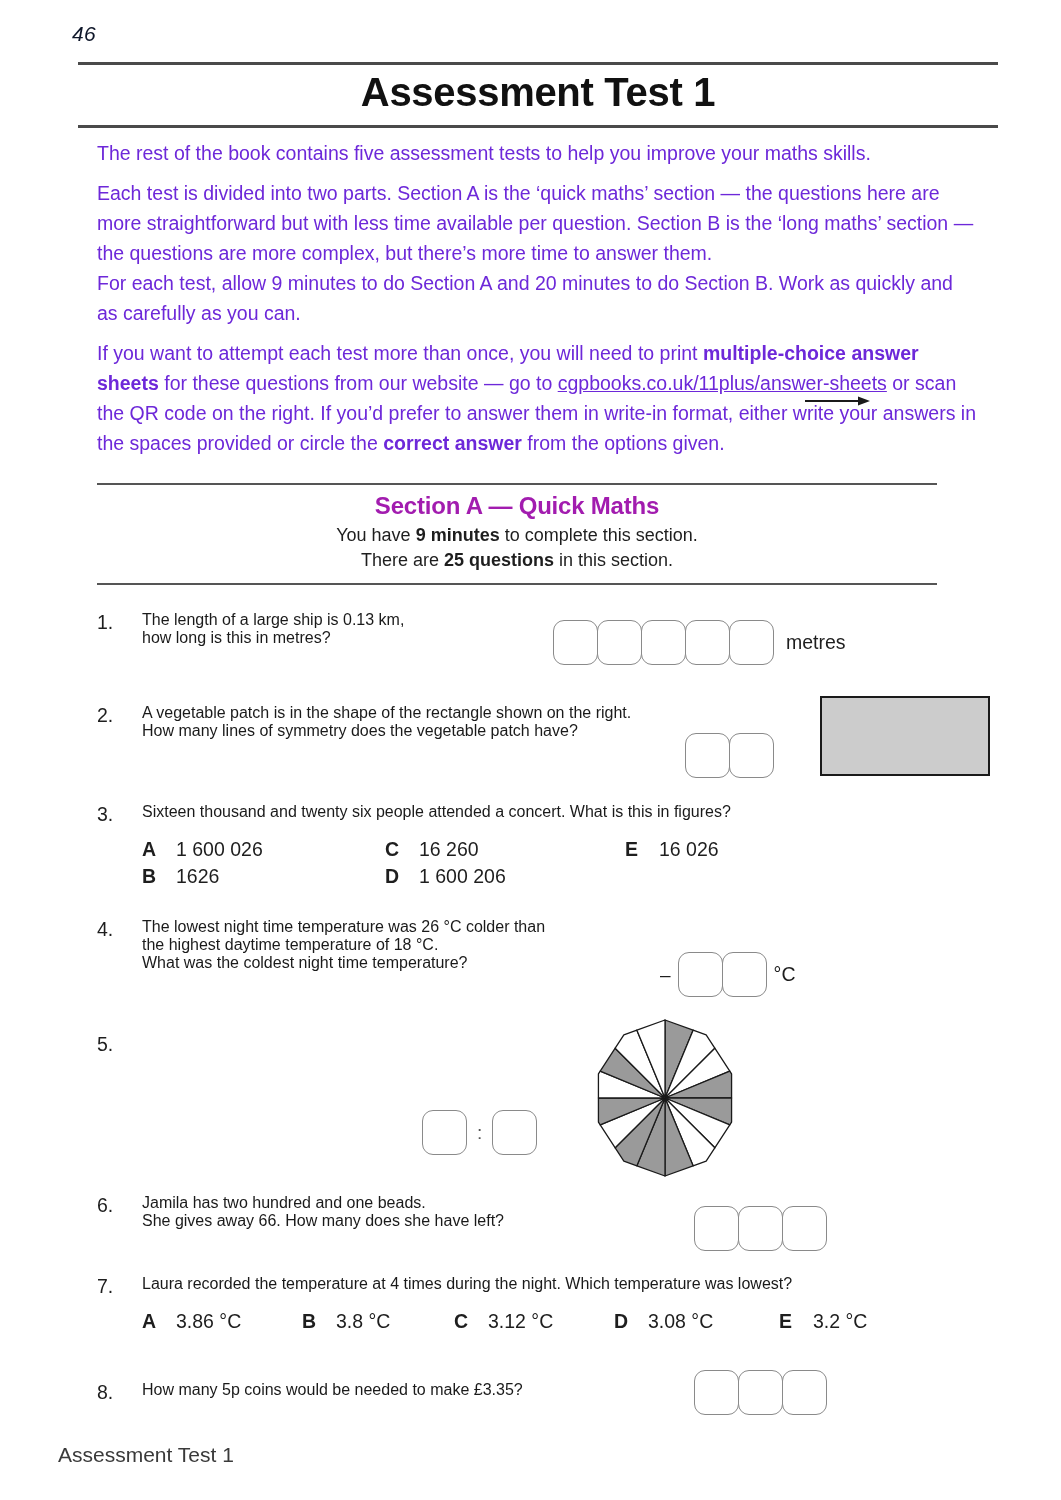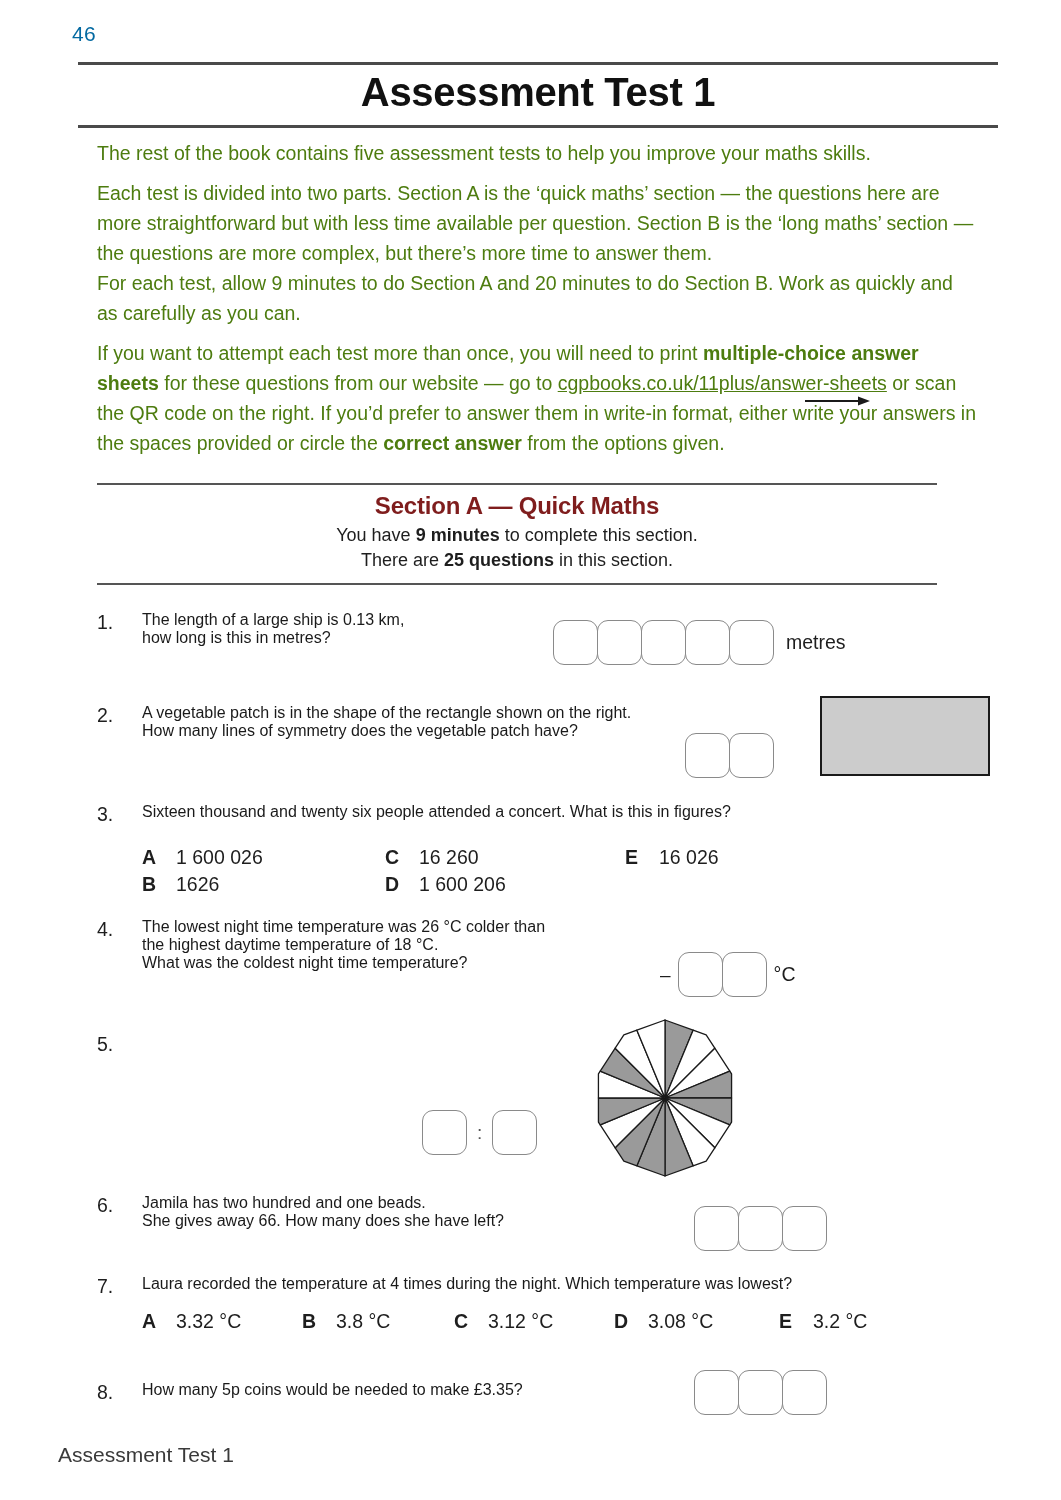--- a/index.html
+++ b/index.html
@@ -18,22 +18,23 @@
     background: #ffffff;
     overflow: hidden;
   }
 
   
   .page-number {
     position: absolute;
     left: 72px;
     top: 22px;
     font-size: 21px;
-    color: #0369a1;
+    color: #0f172a;
     letter-spacing: .2px;
+    font-style: italic;
   }
   .rule {
     position: absolute;
     left: 78px;
     width: 920px;
     background: #4a4a4a;
   }
   .rule-top    { top: 62px;  height: 3px; }
   .rule-under  { top: 125px; height: 3px; }
 
@@ -49,21 +50,21 @@
     letter-spacing: -0.3px;
   }
 
   
   .intro {
     position: absolute;
     left: 97px;
     width: 880px;
     font-size: 19.5px;
     line-height: 30px;
-    color: #4d7c0f;
+    color: #6d28d9;
   }
   .intro p { margin: 0 0 22px 0; }
   .intro p:last-child { margin-bottom: 0; }
   .intro b { font-weight: bold; }
   .u-link { text-decoration: underline; }
 
   
   .qr-arrow {
     position: absolute;
     left: 805px;
@@ -86,21 +87,21 @@
   .sec-block {
     position: absolute;
     left: 97px;
     top: 492px;
     width: 840px;
     text-align: center;
   }
   .sec-title {
     font-size: 24px;
     font-weight: bold;
-    color: #7f1d1d;
+    color: #a21caf;
     margin-bottom: 3px;
     letter-spacing: -0.2px;
   }
   .sec-line {
     font-size: 18px;
     line-height: 25px;
     color: #1e1e1e;
   }
   .sec-line b { font-weight: bold; }
   .q-num {
@@ -250,21 +251,21 @@
   <div class="boxrow" style="left:685px; top:733px;">
     <div class="abox"></div>
     <div class="abox"></div>
   </div>
   <div class="grey-rect"></div>
 
   <div class="q-num" style="left:97px; top:803px;">3.</div>
   <div class="q-text" style="left:142px; top:803px;">
     <span class="ln">Sixteen thousand and twenty six people attended a concert.  What is this in figures?</span>
   </div>
-  <div class="mc" style="left:142px; top:838px; width:860px; height:60px;margin-top:8px;">
+  <div class="mc" style="left:142px; top:838px; width:860px; height:60px;">
     <div class="mc-opt" style="left:0px;   top:0px;"><span class="mc-letter">A</span><span>1 600 026</span></div>
     <div class="mc-opt" style="left:0px;   top:27px;"><span class="mc-letter">B</span><span>1626</span></div>
     <div class="mc-opt" style="left:243px; top:0px;"><span class="mc-letter">C</span><span>16 260</span></div>
     <div class="mc-opt" style="left:243px; top:27px;"><span class="mc-letter">D</span><span>1 600 206</span></div>
     <div class="mc-opt" style="left:483px; top:0px;"><span class="mc-letter">E</span><span>16 026</span></div>
   </div>
 
   <div class="q-num" style="left:97px; top:918px;">4.</div>
   <div class="q-text" style="left:142px; top:918px;">
     <span class="ln">The lowest night time temperature was 26 °C colder than</span>
@@ -315,21 +316,21 @@
     <div class="abox"></div>
     <div class="abox"></div>
     <div class="abox"></div>
   </div>
 
   <div class="q-num" style="left:97px; top:1275px;">7.</div>
   <div class="q-text" style="left:142px; top:1275px;">
     <span class="ln">Laura recorded the temperature at 4 times during the night.  Which temperature was lowest?</span>
   </div>
   <div class="mc" style="left:142px; top:1310px; width:860px; height:32px;">
-    <div class="mc-opt" style="left:0px;"><span class="mc-letter">A</span><span>3.32 °C</span></div>
+    <div class="mc-opt" style="left:0px;"><span class="mc-letter">A</span><span>3.86 °C</span></div>
     <div class="mc-opt" style="left:160px;"><span class="mc-letter">B</span><span>3.8 °C</span></div>
     <div class="mc-opt" style="left:312px;"><span class="mc-letter">C</span><span>3.12 °C</span></div>
     <div class="mc-opt" style="left:472px;"><span class="mc-letter">D</span><span>3.08 °C</span></div>
     <div class="mc-opt" style="left:637px;"><span class="mc-letter">E</span><span>3.2 °C</span></div>
   </div>
 
   <div class="q-num" style="left:97px; top:1381px;">8.</div>
   <div class="q-text" style="left:142px; top:1381px;">
     <span class="ln">How many 5p coins would be needed to make £3.35?</span>
   </div>

